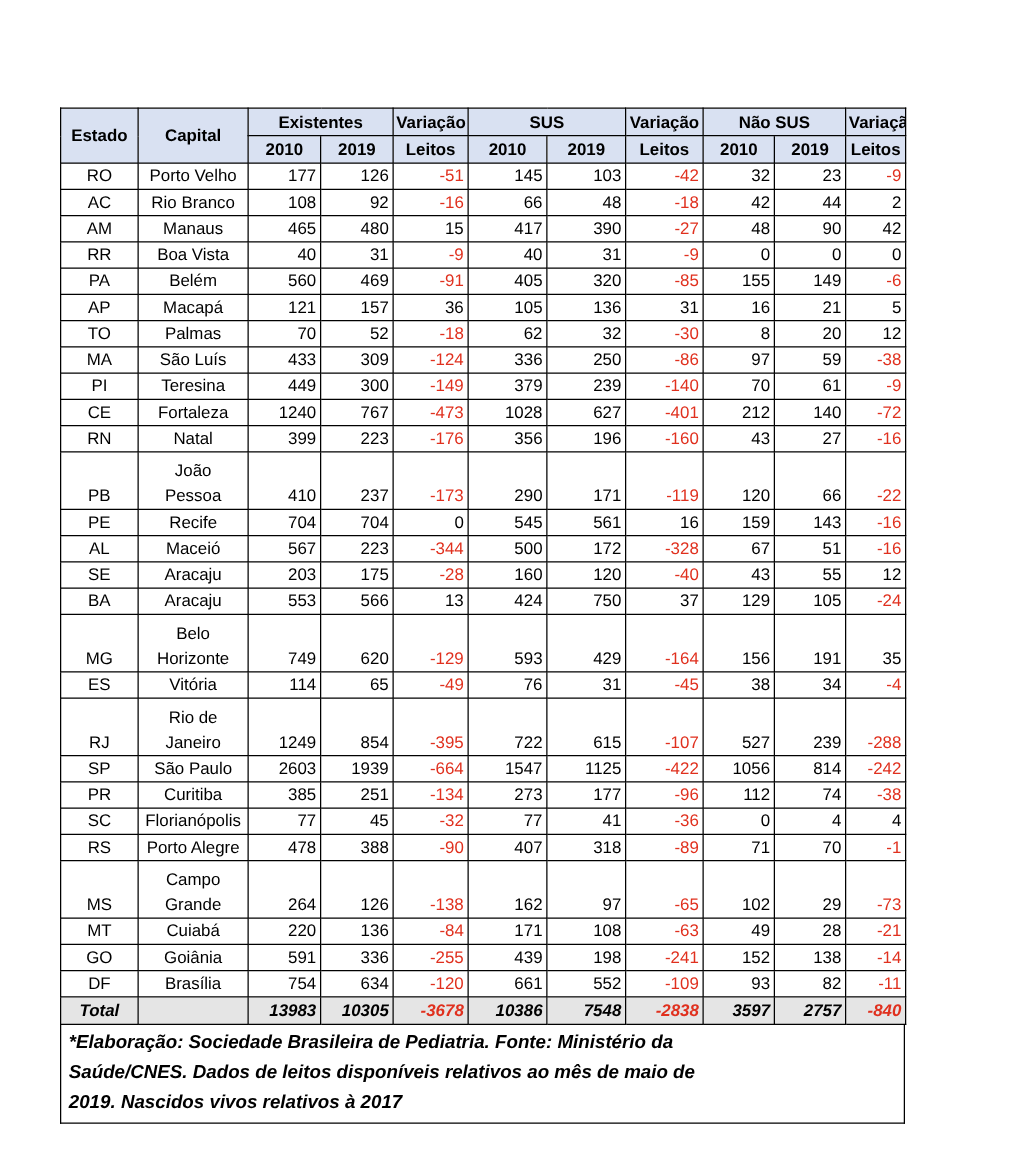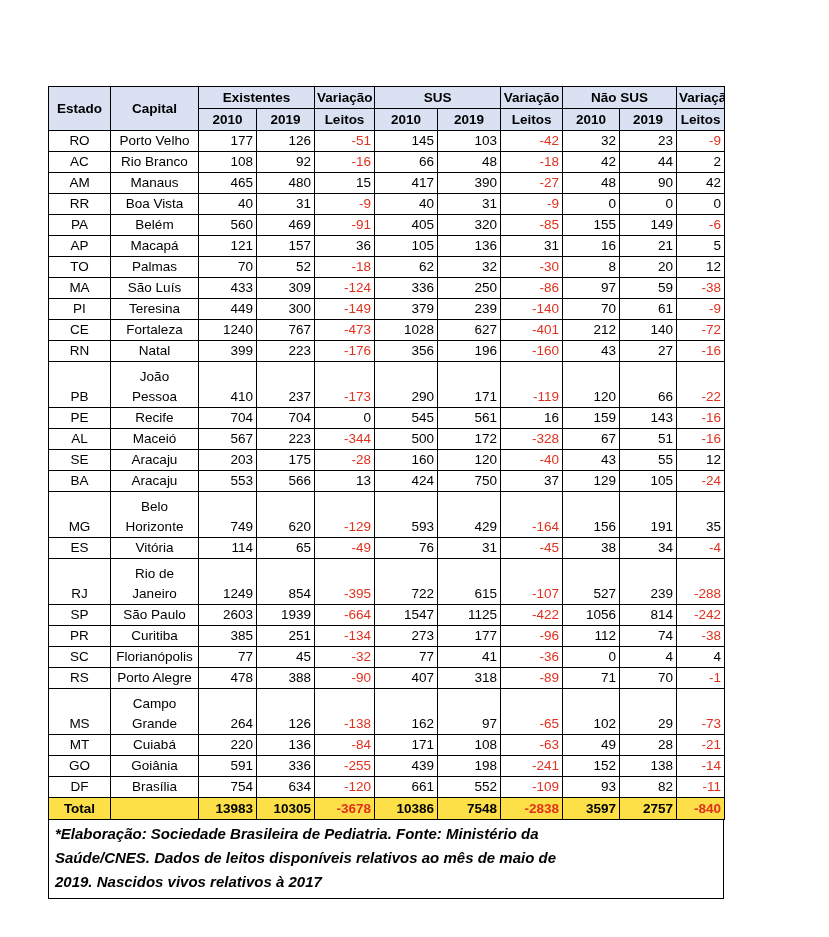--- a/index.html
+++ b/index.html
@@ -10,21 +10,21 @@
   .titles div { font-weight: bold; font-size: 15px; line-height: 20px; }
   table { border-collapse: collapse; width: 676px; table-layout: fixed; border-radius: 12px; }
   th, td { border: 1px solid #000; font-size: 13.5px; line-height: 20px; overflow: hidden; }
   thead th { background: #d9e1f2; font-weight: bold; text-align: center; vertical-align: middle; height: 22px; padding: 0 2px; }
   td { vertical-align: bottom; height: 21px; padding: 0 3px; }
   td.txt { text-align: center; }
   td.cap { white-space: pre-line; }
   td.num { text-align: right; }
   td.neg { color: #e0301e; }
   tr.tall td { height: 46px; }
-  tr.total td { background: #fde047; font-weight: bold; height: 22px; }
+  tr.total td { background: #e5e5e5; font-weight: bold; height: 22px; font-style: italic; }
   .footnote { width: 676px; border: 1px solid #000; border-top: none;
               font-weight: bold; font-style: italic; font-size: 15px; line-height: 24px;
               padding: 2px 6px 4px 6px; white-space: pre-line; }
 </style>
 </head>
 <body>
 
 <div class="page">
 
   <div class="titles">

